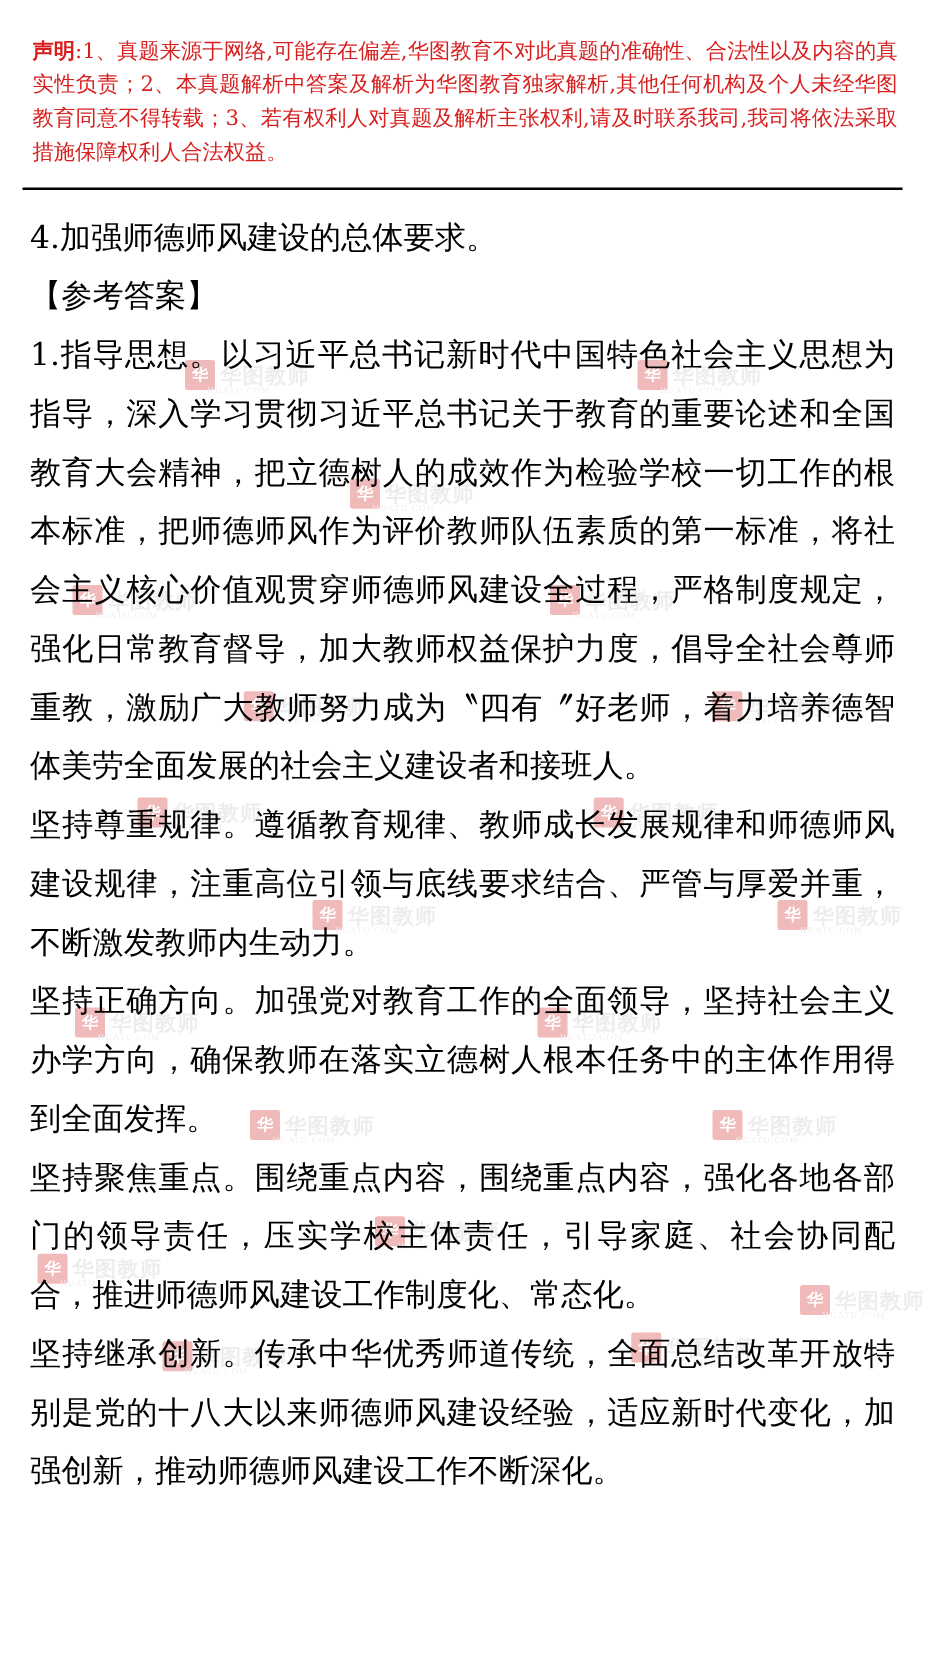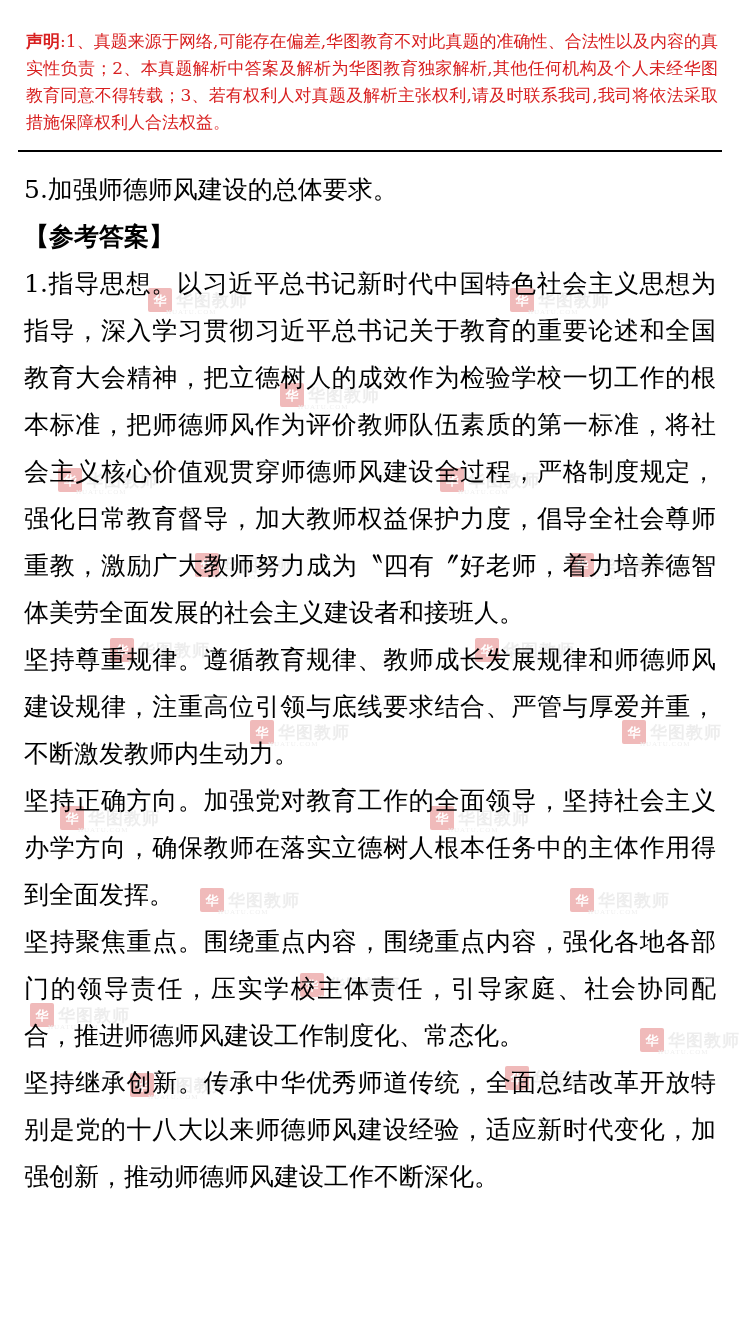--- a/index.html
+++ b/index.html
@@ -59,21 +59,21 @@
   }
   .content p {
     margin: 0;
     padding: 0;
     text-indent: 0;
   }
   .p-indent {
     text-indent: 50px;
   }
   .bold {
-    font-weight: bold;
+    font-weight: normal;
   }
 
   
   .wm-layer {
     position: absolute;
     inset: 0;
     z-index: 1;
     pointer-events: none;
   }
   .wm {
@@ -225,21 +225,21 @@
         <div class="wm-sub">HUATU.COM</div>
       </div>
       <div class="wm" style="left: 555px; top: 1078px;">
         <div class="wm-badge">华</div>
         <div class="wm-text">华图教师</div>
         <div class="wm-sub">HUATU.COM</div>
       </div>
     </div>
 
   <div class="content">
-    <p class="p-indent">5.加强师德师风建设的总体要求。</p>
+    <p class="p-indent">4.加强师德师风建设的总体要求。</p>
     <p class="p-indent bold">【参考答案】</p>
     <p class="p-indent">1.指导思想。以习近平总书记新时代中国特色社会主义思想为指导，深入学习贯彻习近平总书记关于教育的重要论述和全国教育大会精神，把立德树人的成效作为检验学校一切工作的根本标准，把师德师风作为评价教师队伍素质的第一标准，将社会主义核心价值观贯穿师德师风建设全过程，严格制度规定，强化日常教育督导，加大教师权益保护力度，倡导全社会尊师重教，激励广大教师努力成为〝四有〞好老师，着力培养德智体美劳全面发展的社会主义建设者和接班人。</p>
     <p class="p-indent">坚持尊重规律。遵循教育规律、教师成长发展规律和师德师风建设规律，注重高位引领与底线要求结合、严管与厚爱并重，不断激发教师内生动力。</p>
     <p class="p-indent">坚持正确方向。加强党对教育工作的全面领导，坚持社会主义办学方向，确保教师在落实立德树人根本任务中的主体作用得到全面发挥。</p>
     <p class="p-indent">坚持聚焦重点。围绕重点内容，围绕重点内容，强化各地各部门的领导责任，压实学校主体责任，引导家庭、社会协同配合，推进师德师风建设工作制度化、常态化。</p>
     <p class="p-indent">坚持继承创新。传承中华优秀师道传统，全面总结改革开放特别是党的十八大以来师德师风建设经验，适应新时代变化，加强创新，推动师德师风建设工作不断深化。</p>
   </div>
 
 </div>
 

